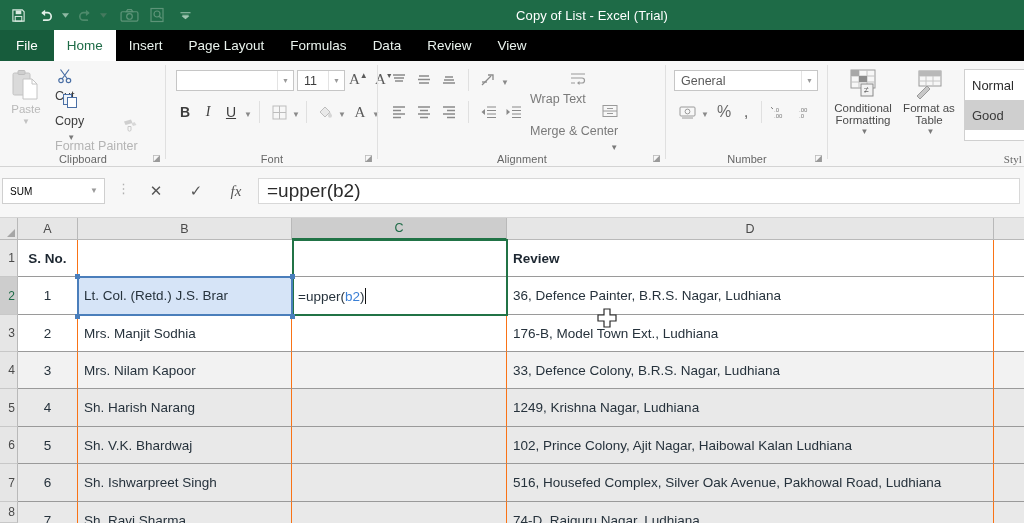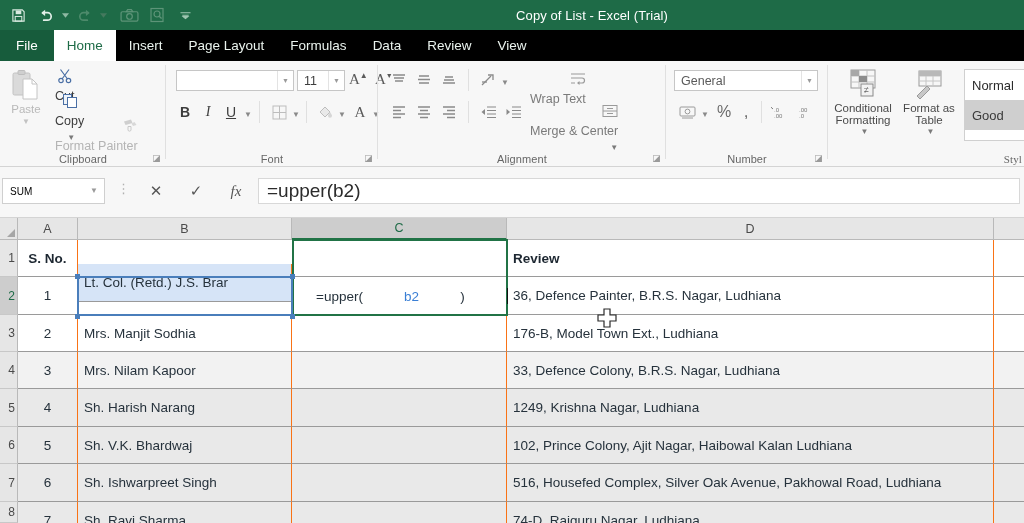--- a/index.html
+++ b/index.html
@@ -186,21 +186,21 @@
   
   .editbox {
     position: absolute; border: 2px solid #217346; background: transparent; pointer-events: none;
   }
   .refbox {
     position: absolute; border: 2px solid #4a7ebb; background: transparent; pointer-events: none;
   }
   .handle { position: absolute; width: 5px; height: 5px; background: #4a7ebb; }
   .editing-text {
     position: absolute; display: flex; align-items: center;
-    font-size: 13.5px; color: #26323c; padding-left: 24px; justify-content: space-between;
+    font-size: 13.5px; color: #26323c; padding-left: 6px;
   }
   .ref-blue { color: #3a7fd5; }
   .caretbar {
     display: inline-block; width: 1px; height: 16px; background: #111; margin-left: 1px;
   }
   .mouse-cursor { position: absolute; pointer-events: none; }
 </style>
 </head>
 <body>
 
@@ -588,21 +588,21 @@
       <span></span>
     </div>
     <div class="cell hdr white" style="left:507px;top:22px;width:487px;height:37px;">
       <span>Review</span>
     </div>
     <div class="cell white" style="left:994px;top:22px;width:40px;height:37px;"></div>
 
     <div class="cell num white" style="left:18px;top:59px;width:60px;height:38px;">
       <span>1</span>
     </div>
-    <div class="cell refsel" style="left:78px;top:46px;width:214px;height:38px;">
+    <div class="cell refsel" style="left:78px;top:59px;width:214px;height:38px;">
       <span>Lt. Col. (Retd.) J.S. Brar</span>
     </div>
     <div class="cell white" style="left:292px;top:59px;width:215px;height:38px;"></div>
     <div class="cell white" style="left:507px;top:59px;width:487px;height:38px;">
       <span>36, Defence Painter, B.R.S. Nagar, Ludhiana</span>
     </div>
     <div class="cell white" style="left:994px;top:59px;width:40px;height:38px;"></div>
 
     <div class="cell num white" style="left:18px;top:97px;width:60px;height:37px;">
       <span>2</span>

